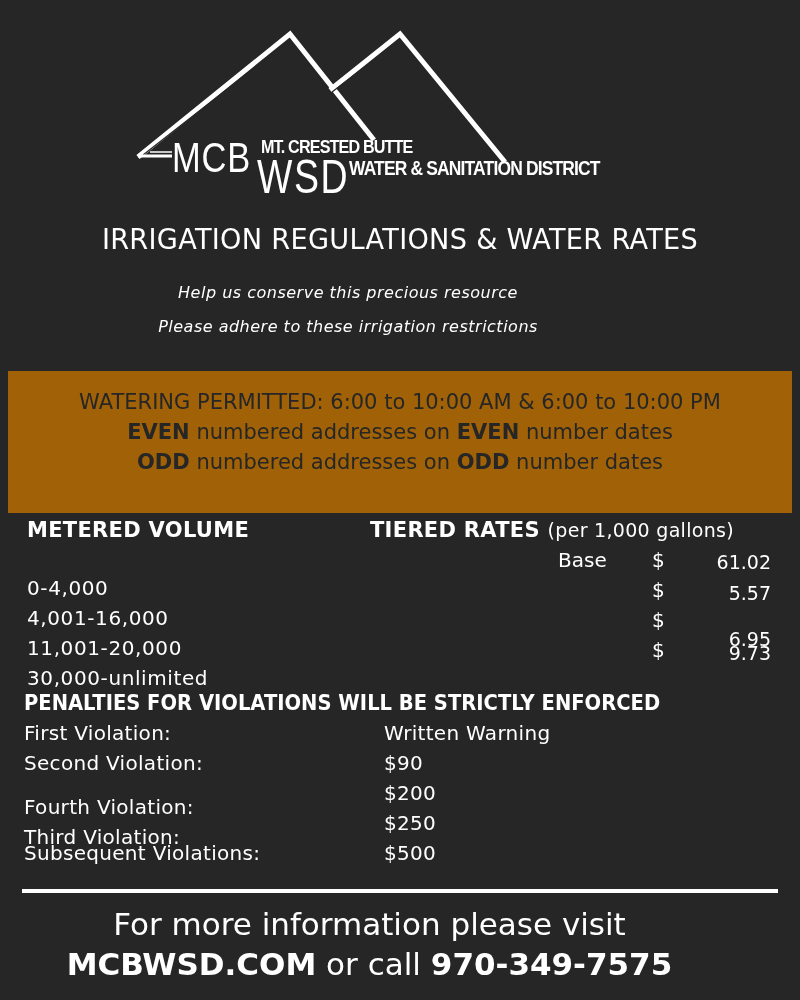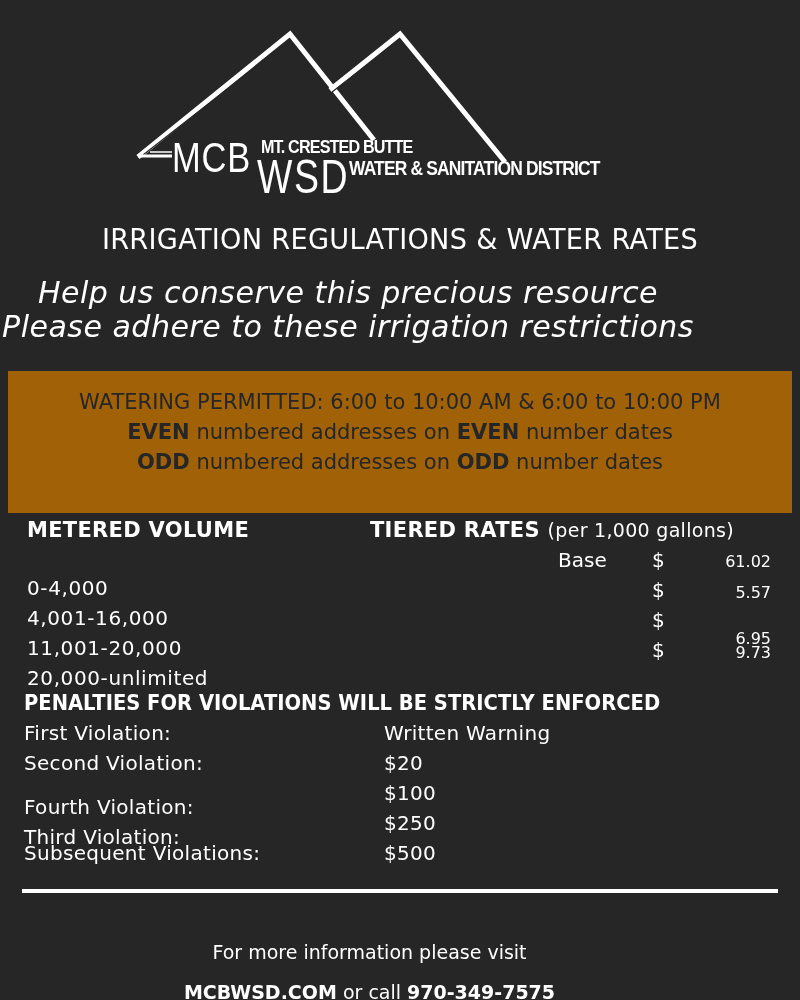--- a/index.html
+++ b/index.html
@@ -44,21 +44,21 @@
   .title {
     position: absolute; left: 0; width: 800px; top: 222px;
     text-align: center; font-size: 28px; line-height: 36px;
     letter-spacing: 0.3px;
     font-family: "DejaVu Sans", sans-serif;
     transform: scaleX(0.97);
   }
   .subtitle {
     position: absolute; left: 0; width: 696px;
     text-align: center; font-style: italic;
-    font-size: 30px; line-height: 34px;
+    font-size: 16px; line-height: 34px;
     font-family: "DejaVu Sans", sans-serif;
     font-weight: 200;
     letter-spacing: 0.5px;
   }
   
   .rules-box {
     position: absolute; left: 8px; top: 371px;
     width: 784px; height: 142px;
     background: #a16207; color: #262626;
   }
@@ -76,34 +76,34 @@
   }
   .rates-head .light { font-weight: normal; font-size: 19px; text-align: right; }
   .vol-row {
     position: absolute; left: 27px;
     font-size: 20px; line-height: 30px; letter-spacing: 0.6px;
     white-space: nowrap;
     margin-top: 28px;
   }
   .rate-label { position: absolute; left: 558px; font-size: 20px; line-height: 30px; }
   .rate-dollar { position: absolute; left: 652px; font-size: 20px; line-height: 30px; }
-  .rate-value { position: absolute; right: 29px; font-size: 16px; line-height: 30px; text-align: right; }
+  .rate-value { position: absolute; right: 29px; font-size: 19px; line-height: 30px; text-align: right; }
   
   .pen-head {
     position: absolute; left: 24px; top: 688px;
     font-size: 21px; line-height: 30px; font-weight: bold; white-space: nowrap;
     transform: scaleX(0.93); transform-origin: left top;
   }
   .pen-label { position: absolute; left: 24px; font-size: 20px; line-height: 30px; letter-spacing: 0.3px; white-space: nowrap; }
   .pen-value { position: absolute; left: 384px; font-size: 20px; line-height: 30px; letter-spacing: 0.3px; white-space: nowrap; }
   
   .divider { position: absolute; left: 22px; top: 889px; width: 756px; height: 4px; background: #ffffff; }
   .footer-line {
     position: absolute; left: 0; width: 739px; text-align: center;
-    font-size: 19px; line-height: 36px; white-space: nowrap; margin-top: 28px;
+    font-size: 31px; line-height: 36px; white-space: nowrap;
   }
   .footer-line b { font-weight: bold; }
 </style>
 </head>
 <body>
 
 <div id="logo">
   <svg class="abs" style="left:0;top:0" width="800" height="210">
     <g fill="none" stroke="#ffffff" stroke-linejoin="miter">
 
@@ -154,39 +154,39 @@
     <div class="vol-row" style="top:575px">4,001-16,000</div>
     <div class="rate-dollar" style="top:575px">$</div>
     <div class="rate-value" style="top:578px">5.57</div>
   </div>
   <div>
     <div class="vol-row" style="top:605px">11,001-20,000</div>
     <div class="rate-dollar" style="top:605px">$</div>
     <div class="rate-value" style="top:624px">6.95</div>
   </div>
   <div>
-    <div class="vol-row" style="top:635px">20,000-unlimited</div>
+    <div class="vol-row" style="top:635px">30,000-unlimited</div>
     <div class="rate-dollar" style="top:635px">$</div>
     <div class="rate-value" style="top:638px">9.73</div>
   </div>
 </div>
 
 <div>
   <div class="pen-head">PENALTIES FOR VIOLATIONS WILL BE STRICTLY ENFORCED</div>
   <div>
     <div class="pen-label" style="top:718px">First Violation:</div>
     <div class="pen-value" style="top:718px">Written Warning</div>
   </div>
   <div>
     <div class="pen-label" style="top:748px">Second Violation:</div>
-    <div class="pen-value" style="top:748px">$20</div>
+    <div class="pen-value" style="top:748px">$90</div>
   </div>
   <div>
     <div class="pen-label" style="top:822px">Third Violation:</div>
-    <div class="pen-value" style="top:778px">$100</div>
+    <div class="pen-value" style="top:778px">$200</div>
   </div>
   <div>
     <div class="pen-label" style="top:792px">Fourth Violation:</div>
     <div class="pen-value" style="top:808px">$250</div>
   </div>
   <div>
     <div class="pen-label" style="top:838px">Subsequent Violations:</div>
     <div class="pen-value" style="top:838px">$500</div>
   </div>
 </div>

